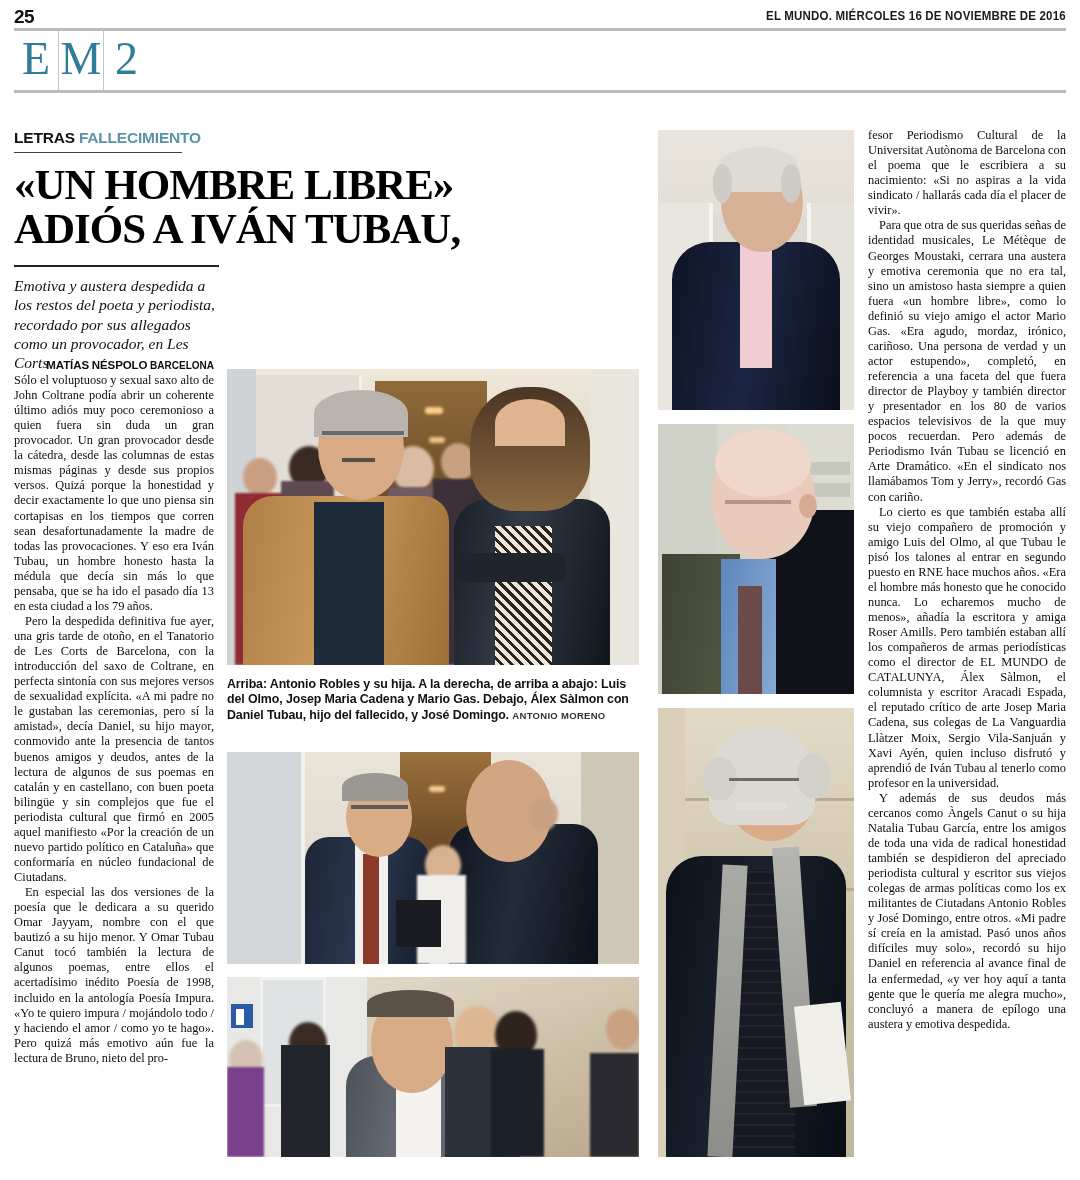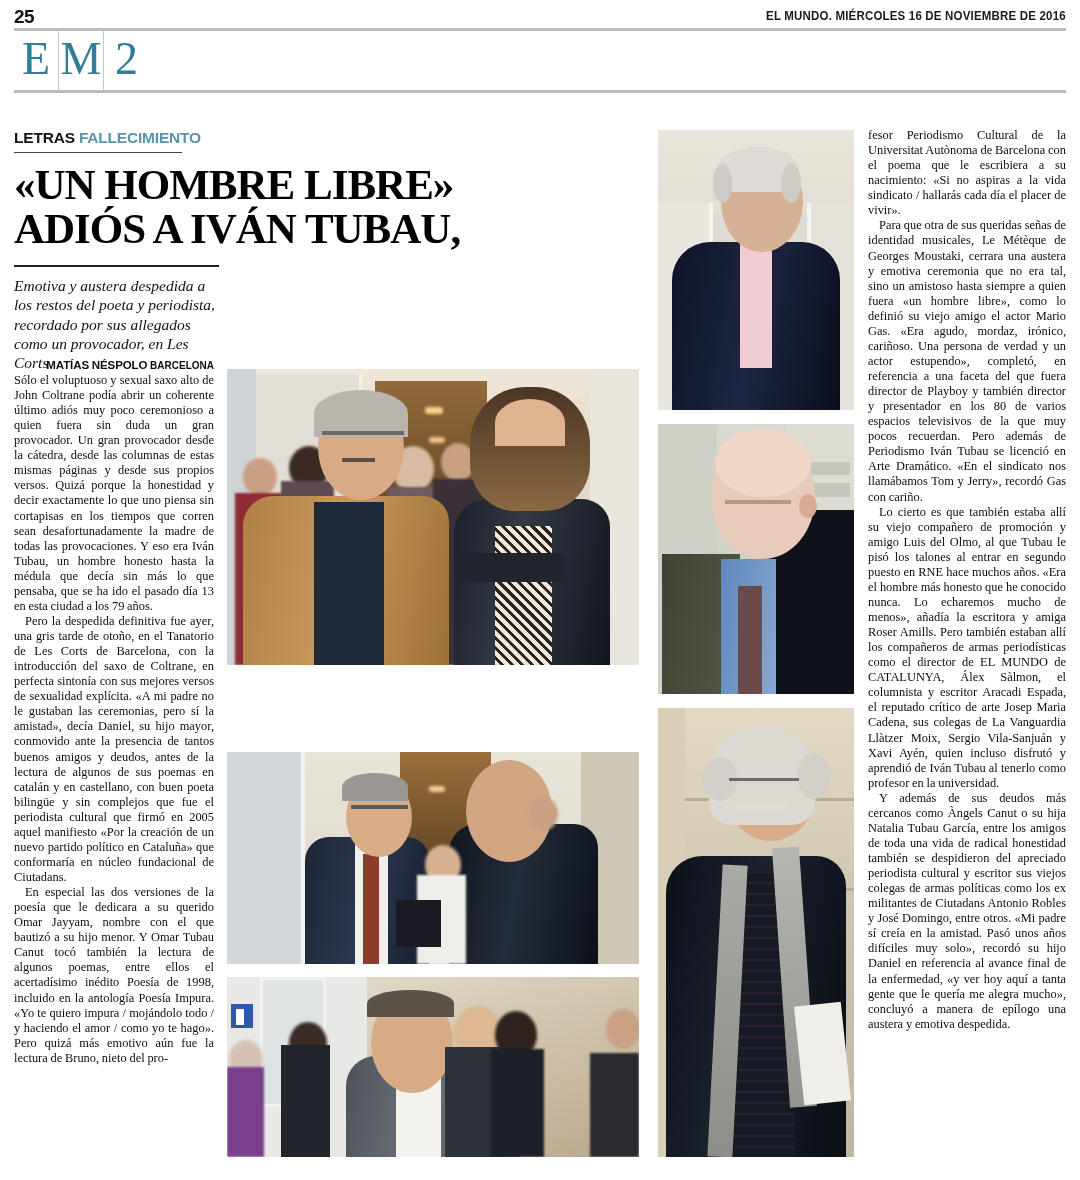--- a/index.html
+++ b/index.html
@@ -212,20 +212,23 @@
 
       <div class="blob" style="left:64%;top:11%;width:80px;height:98px;background:#dfb491;"></div>
 
       <div style="position:absolute;left:59%;top:6%;width:29%;height:42%;background:linear-gradient(180deg,#4b3524,#8a6a43);border-radius:46% 46% 38% 38%;"></div>
       <div style="position:absolute;left:65%;top:10%;width:17%;height:16%;background:#dfb491;border-radius:50% 50% 0 0;"></div>
 
       <div style="position:absolute;left:56%;top:62%;width:26%;height:10%;background:#20242c;border-radius:8px;"></div>
     </div>
   </div>
 
+  <div class="caption" style="left:227px;top:677px;width:412px;">
+    <span>Arriba: Antonio Robles y su hija. A la derecha, de arriba a abajo: Luis del Olmo, Josep Maria Cadena y Mario Gas. Debajo, Álex Sàlmon con Daniel Tubau, hijo del fallecido, y José Domingo. </span><span class="credit">ANTONIO MORENO</span>
+  </div>
 
   <div class="photo" style="left:227px;top:752px;width:412px;height:212px;">
     <div class="frame" style="background:linear-gradient(180deg,#e9e4d8,#ddd7ca);">
       <div style="position:absolute;left:0;top:0;width:18%;height:100%;background:#d3d7da;border-right:4px solid #f2f0ea;"></div>
       <div style="position:absolute;left:42%;top:0;width:22%;height:66%;background:linear-gradient(180deg,#9a703d,#56391c);"></div>
       <div class="blob soft" style="left:49%;top:16%;width:16px;height:6px;background:#f7ce8e;border-radius:3px;"></div>
       <div style="position:absolute;right:0;top:0;width:14%;height:100%;background:#cfc7b6;"></div>
 
       <div style="position:absolute;left:19%;top:40%;width:30%;height:60%;background:linear-gradient(100deg,#1d2636,#2c3852 50%,#151d2b);border-radius:24px 22px 0 0;"></div>
       <div style="position:absolute;left:31%;top:44%;width:8%;height:56%;background:#f0f0ee;"></div>

